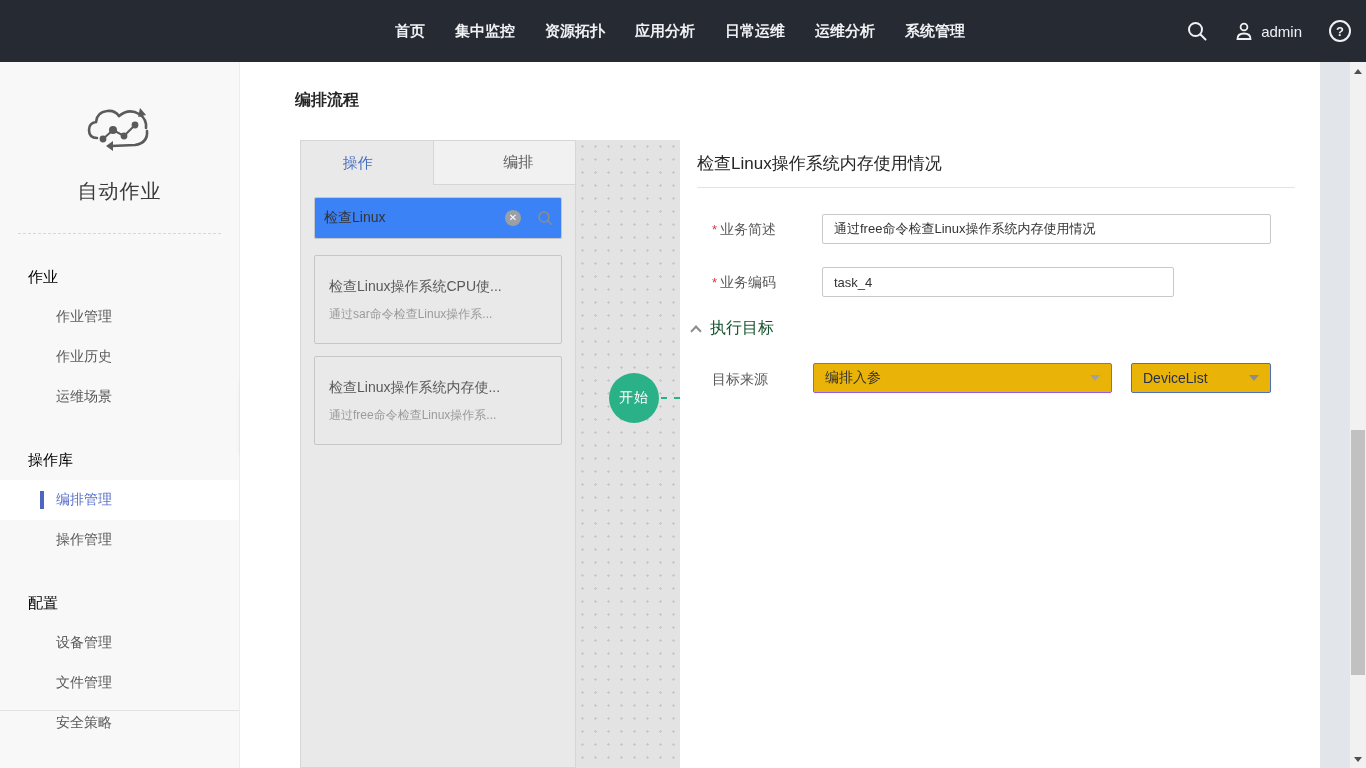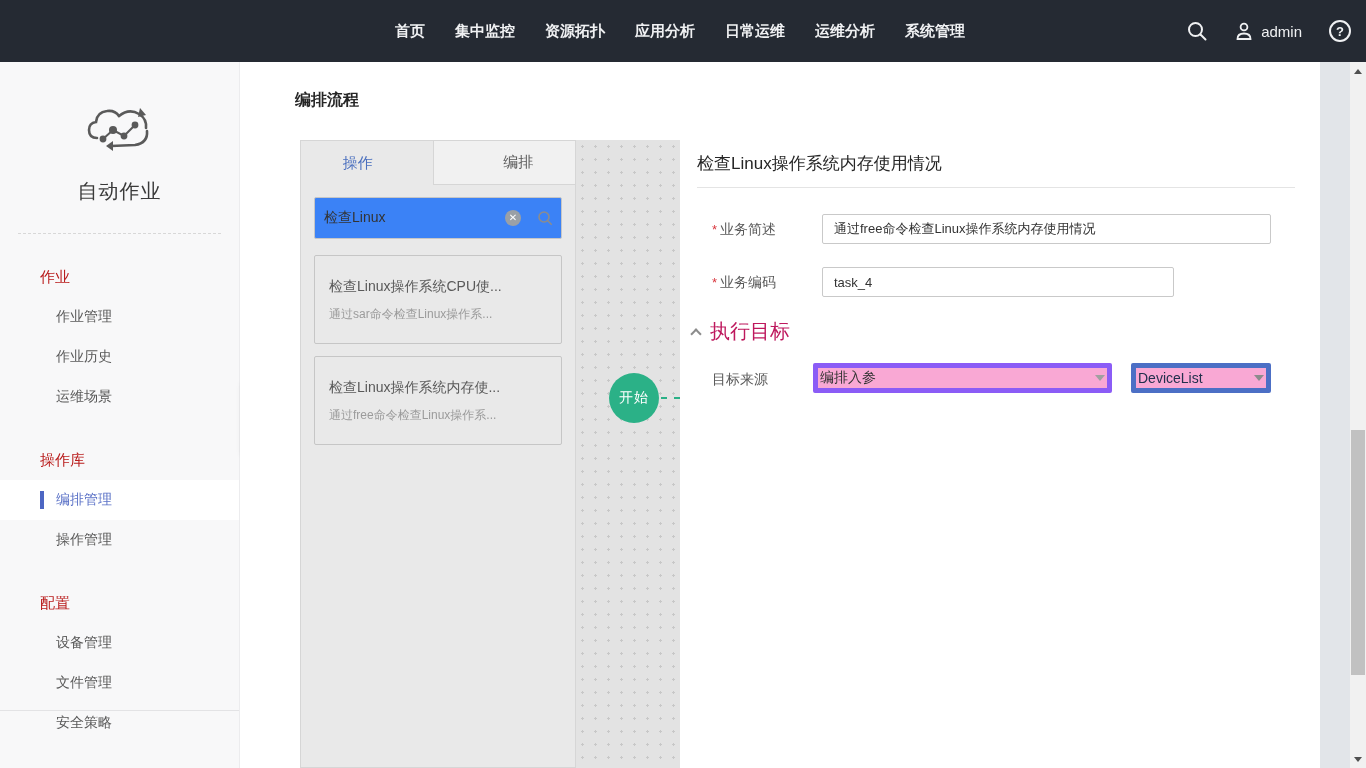--- a/index.html
+++ b/index.html
@@ -13,21 +13,21 @@
   .nav-right { position:absolute; right:10px; top:0; height:62px; display:flex; align-items:center; gap:26px; padding-right:4px; }
   .nav-user { display:flex; align-items:center; gap:7px; color:#f0f1f3; font-size:15px; }
   .icon-btn { display:flex; align-items:center; justify-content:center; cursor:pointer; }
 
   
   .sidebar { position:absolute; left:0; top:62px; width:240px; height:706px; background:#f8f8f9; border-right:1px solid #ececee; }
   .brand { text-align:center; padding-top:36px; }
   .brand-title { font-size:20px; color:#3a3a3a; margin-top:14px; letter-spacing:1px; }
   .side-divider { border:none; border-top:1px dashed #d8d8d8; margin:28px 18px 0 18px; }
   .side-section { margin-top:24px; }
-  .side-section-label { font-size:15px; color:#b91c1c; padding:10px 0 10px 40px; }
+  .side-section-label { font-size:15px; color:#000000; padding:10px 0 10px 28px; }
   .side-item { font-size:14px; color:#595959; padding:11px 0 11px 56px; cursor:pointer; position:relative; }
   .side-item.active { background:#ffffff; color:#5b72c7; }
   .side-item.active::before { content:""; position:absolute; left:40px; top:50%; transform:translateY(-50%); width:4px; height:18px; background:#4d66c3; }
   .side-bottom-line { position:absolute; left:0; top:648px; width:239px; border-top:1px solid #e3e3e5; }
   .collapse-handle { position:absolute; left:240px; top:383px; width:13px; height:72px; background:#f4f6f8; border-radius:0 10px 10px 0; box-shadow:2px 0 6px rgba(0,0,0,.10); cursor:pointer; display:flex; align-items:center; justify-content:center; }
   .collapse-handle .tri { width:0; height:0; border-top:4px solid transparent; border-bottom:4px solid transparent; border-right:5px solid #5a5a5a; }
 
   
   .main { position:absolute; left:240px; top:62px; width:1080px; height:706px; background:#ffffff; }
   .page-title { position:absolute; left:55px; top:28px; font-size:16px; color:#262626; font-weight:700; }
@@ -53,22 +53,22 @@
 
   
   .detail { position:absolute; left:440px; top:78px; width:640px; height:628px; background:#fff; }
   .detail-title { position:absolute; left:17px; top:12px; font-size:17px; color:#262626; }
   .detail-underline { position:absolute; left:17px; top:47px; width:598px; border-top:1px solid #e4e4e4; }
   .f-label { position:absolute; font-size:14px; color:#595959; }
   .req { color:#d9363e; margin-right:3px; font-size:13px; }
   .f-input { position:absolute; height:30px; background:#fff; border:1px solid #c9c9c9; border-radius:2px; font-size:13px; color:#333; padding:0 11px; outline:none; font-family:inherit; }
   .sec-head { position:absolute; left:12px; top:178px; display:flex; align-items:center; cursor:pointer; }
   .chev-up { width:8px; height:8px; border-top:2px solid #8c8c8c; border-right:2px solid #8c8c8c; transform:rotate(-45deg); margin-right:10px; margin-top:4px; }
-  .sec-title { font-size:20px; color:#be185d; }
-  .select { position:absolute; height:30px; background:#f9a8d4; border:5px solid #8b5cf6; border-radius:2px; display:flex; align-items:center; padding:0 2px; font-size:14px; color:#333; cursor:pointer; }
+  .sec-title { font-size:16px; color:#14532d; }
+  .select { position:absolute; height:30px; background:#eab308; border:1px solid #8b5cf6; border-radius:2px; display:flex; align-items:center; padding:0 11px; font-size:14px; color:#333; cursor:pointer; }
   .select .caret { margin-left:auto; width:0; height:0; border-left:5px solid transparent; border-right:5px solid transparent; border-top:6px solid #a0a0a0; }
   .select.accent { border-color:#4c6fc5; color:#23304d; }
   .select.accent .caret { border-top-color:#8c8c8c; }
 
   
   .right-strip { position:absolute; left:1320px; top:62px; width:30px; height:706px; background:#e2e5e9; }
   .scrollbar { position:absolute; left:1350px; top:62px; width:16px; height:706px; background:#f1f1f1; }
   .sb-arrow { position:absolute; left:0; width:16px; height:14px; display:flex; align-items:center; justify-content:center; cursor:pointer; }
   .sb-arrow.up { top:2px; } .sb-arrow.down { bottom:2px; }
   .tri-up { width:0; height:0; border-left:4px solid transparent; border-right:4px solid transparent; border-bottom:5px solid #505050; }

